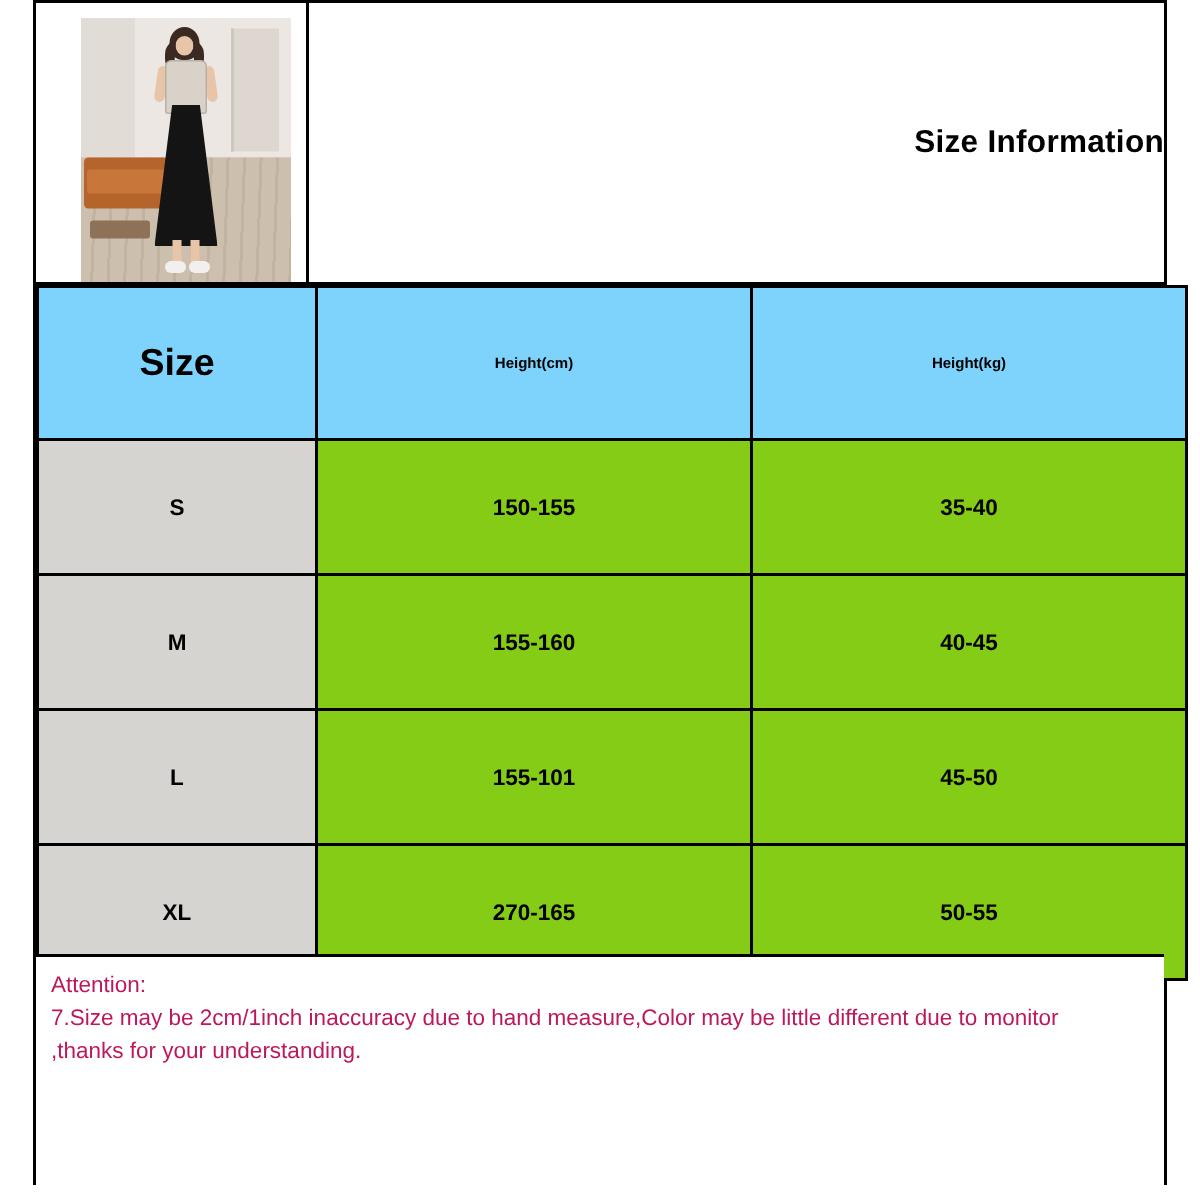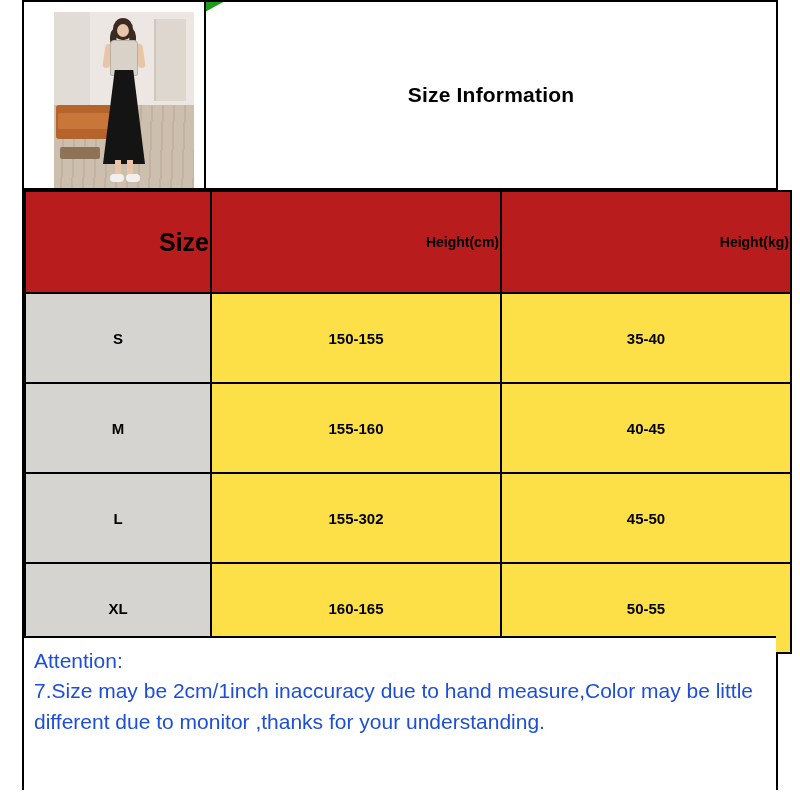--- a/index.html
+++ b/index.html
@@ -48,23 +48,22 @@
     box-sizing: border-box;
     border-right: 2px solid #000000;
     background: #ffffff;
     position: relative;
     overflow: hidden;
   }
   .title-cell {
     flex: 1;
     display: flex;
     align-items: center;
-    justify-content: center;
-    background: #ffffff;
-    border-radius: 30px;
+    justify-content: flex-end;
+    background: #ffffff;
   }
   .title-text {
     font-size: 21px;
     font-weight: bold;
     letter-spacing: 0.2px;
     color: #000;
   }
 
   
   .photo {
@@ -175,43 +174,43 @@
     border: 2px solid #000000;
     text-align: center;
     vertical-align: middle;
     font-weight: bold;
     color: #000;
   }
   .col-size { width: 182px; }
   .col-h { width: 286px; }
   .col-w { width: 286px; }
 
-  .hdr-row td { height: 98px; background: #b91c1c; text-align: right; }
+  .hdr-row td { height: 98px; background: #7dd3fc; }
   .hdr-size { font-size: 25px; }
-  .hdr-other { font-size: 14px; }
-
-  .data-row td { height: 86px; font-size: 15px; background: #fde047; }
+  .hdr-other { font-size: 10px; }
+
+  .data-row td { height: 86px; font-size: 15px; background: #84cc16; }
   .data-row td.c-size { background: #d6d4d1; font-size: 15px; }
 
   
   .attention {
     position: absolute;
     left: 0;
     top: 634px;
     width: 100%;
     height: 154px;
     box-sizing: border-box;
     border-top: 2px solid #000000;
     padding: 8px 10px 0 10px;
     background: #ffffff;
   }
   .attention div {
-    font-size: 21px;
+    font-size: 15px;
     line-height: 1.45;
-    color: #1d4ed8;
+    color: #be185d;
   }
   .att-line-wrap { max-width: 720px; }
 </style>
 </head>
 <body>
 
 <div class="page">
   <div class="corner-mark"></div>
 
   <div class="frame">
@@ -257,26 +256,26 @@
         <td>150-155</td>
         <td>35-40</td>
       </tr>
       <tr class="data-row">
         <td class="c-size">M</td>
         <td>155-160</td>
         <td>40-45</td>
       </tr>
       <tr class="data-row">
         <td class="c-size">L</td>
-        <td>155-302</td>
+        <td>155-101</td>
         <td>45-50</td>
       </tr>
       <tr class="data-row">
         <td class="c-size">XL</td>
-        <td>160-165</td>
+        <td>270-165</td>
         <td>50-55</td>
       </tr>
     </tbody>
       </table>
 
     <div class="attention">
       <div class="att-line-wrap">Attention:</div>
       <div class="att-line-wrap">7.Size may be 2cm/1inch inaccuracy due to hand measure,Color may be little different due to monitor ,thanks for your understanding.</div>
     </div>
 

